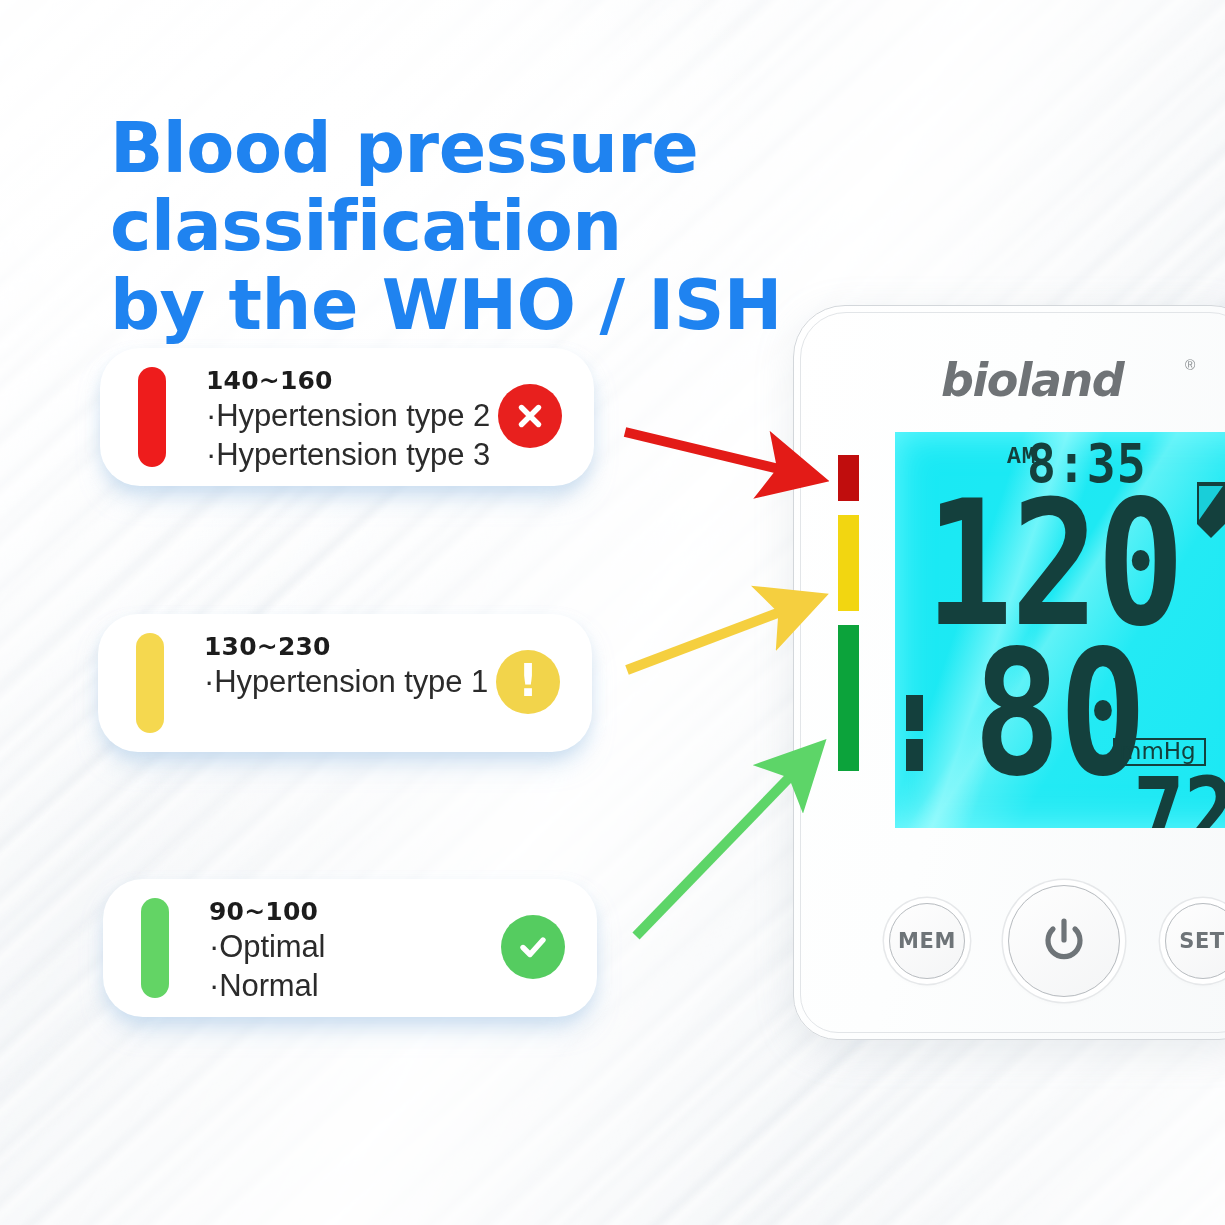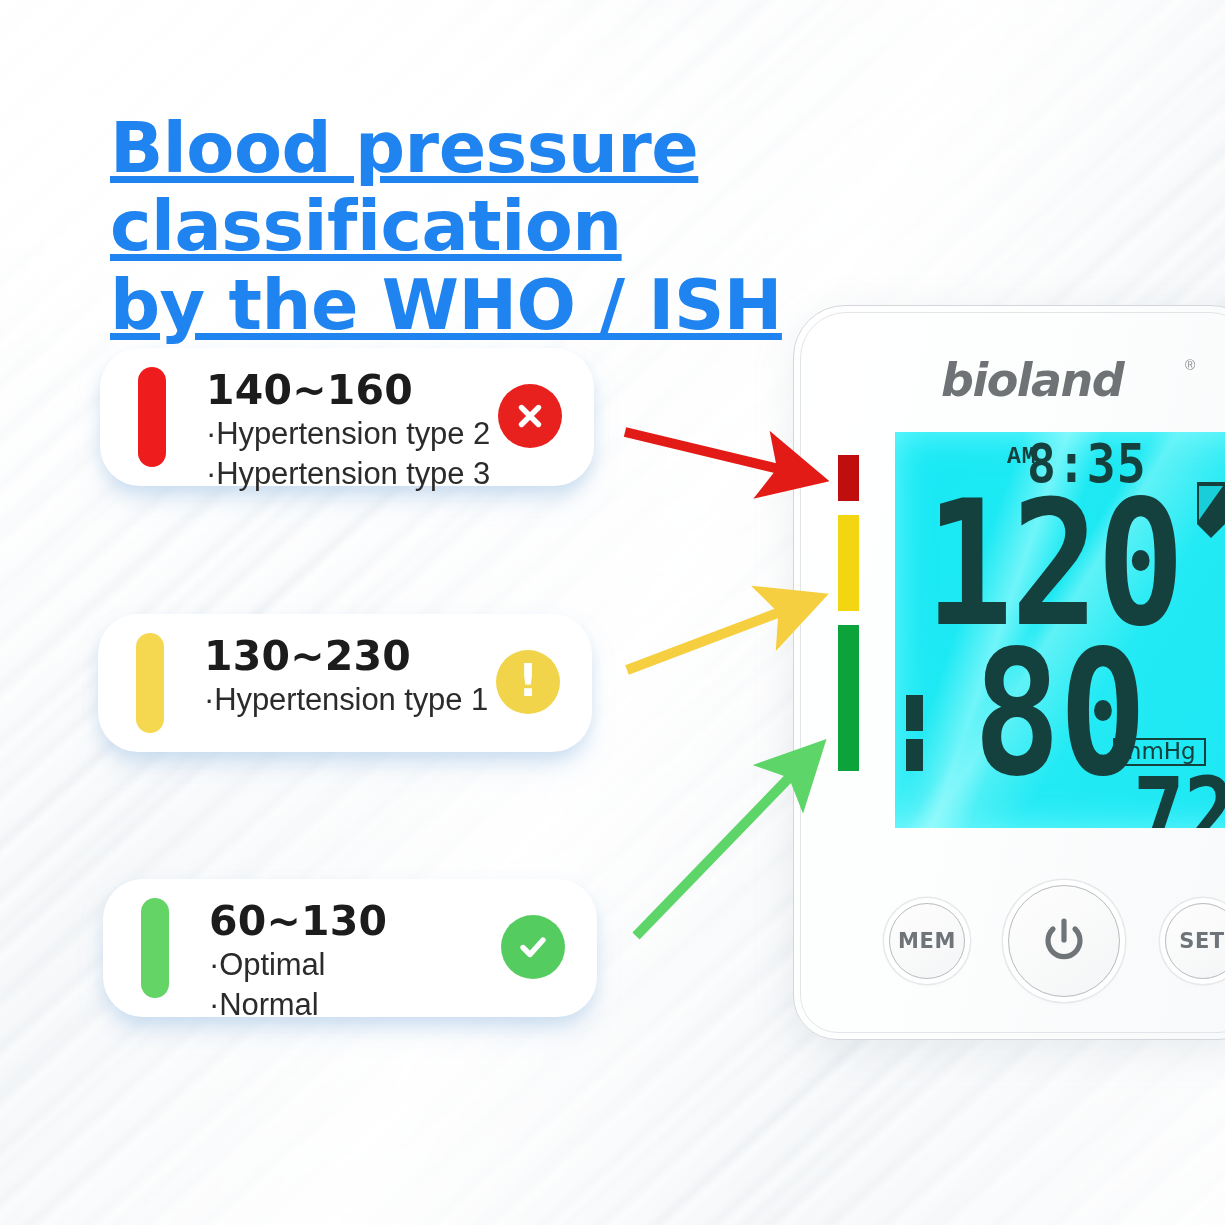--- a/index.html
+++ b/index.html
@@ -76,21 +76,20 @@
     position: absolute;
     left: 110px;
     top: 62px;
     width: 1060px;
     color: #1f83f0;
     font-size: 70px;
     font-weight: 700;
     line-height: 1.12;
     letter-spacing: -0.5px;
     font-family: "DejaVu Sans", sans-serif;
-    text-decoration: underline;
   }
   .headline .l2 { display: block; }
 
   
   .card {
     position: absolute;
     width: 494px;
     height: 138px;
     background: #ffffff;
     border-radius: 40px;
@@ -110,21 +109,21 @@
     height: 100px;
     border-radius: 14px;
   }
   .card-body {
     position: absolute;
     left: 106px;
     top: 18px;
     right: 100px;
   }
   .card-range {
-    font-size: 41px;
+    font-size: 25px;
     font-weight: 700;
     color: #1c1c1c;
     letter-spacing: 0.2px;
     line-height: 1.18;
     font-family: "DejaVu Sans", sans-serif;
   }
   .card-line {
     font-size: 31px;
     color: #2b2b2b;
     line-height: 1.28;
@@ -363,21 +362,21 @@
       <div class="card-line">·Hypertension type 1</div>
     </div>
     <div class="card-icon" style="background:#f2d44b">
       <span class="bang">!</span>
     </div>
   </div>
 
   <div class="card card-3">
     <div class="card-bar" style="background:#63d465"></div>
     <div class="card-body">
-      <div class="card-range">60~130</div>
+      <div class="card-range">90~100</div>
       <div class="card-line">·Optimal</div>
       <div class="card-line">·Normal</div>
     </div>
     <div class="card-icon" style="background:#55cc60">
       <svg width="36" height="36" viewBox="0 0 36 36" aria-hidden="true">
         <path d="M8 18.5 L15 25.5 L28 11" fill="none" stroke="#ffffff" stroke-width="5.4" stroke-linecap="round" stroke-linejoin="round"></path>
       </svg>
     </div>
   </div>
 

